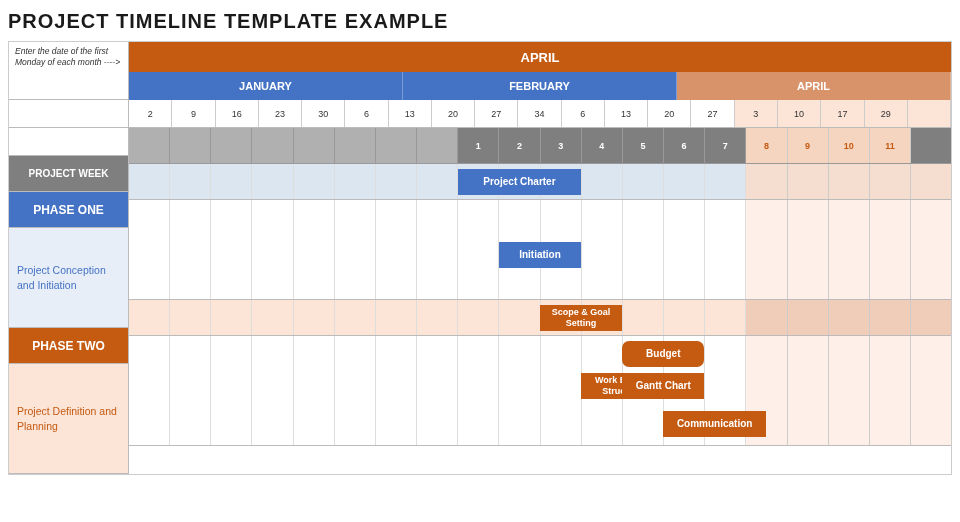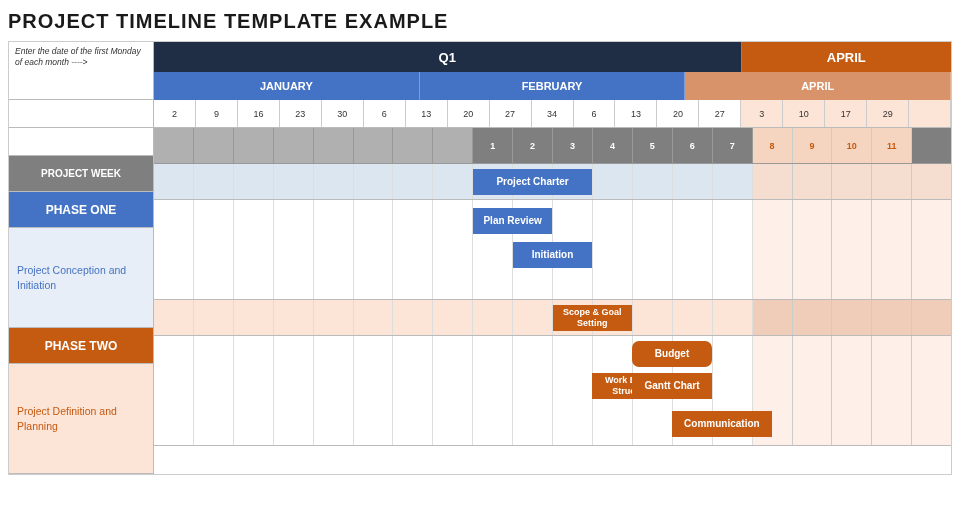--- a/index.html
+++ b/index.html
@@ -25,21 +25,21 @@
       text-transform: uppercase;
     }
 
     .timeline-wrapper {
       display: flex;
       border: 1px solid #ccc;
     }
 
     
     .left-labels {
-      width: 145px;
+      width: 120px;
       flex-shrink: 0;
       border-right: 1px solid #bbb;
     }
 
     .left-top-note {
       height: 58px;
       background: #fff;
       padding: 4px 6px;
       font-size: 8.5px;
       color: #333;
@@ -223,21 +223,20 @@
 
       <div class="sub-label-cell sub-label-cell-2">
         <span class="sub-label-text" style="color:#c55a11;">Project Definition and Planning</span>
       </div>
     </div>
 
     <div class="grid-area">
 
       <div class="header-q1">
 
-        <div class="q1-block" style="flex: 14;">Q1</div>
         <div class="april-block" style="flex: 5;">APRIL</div>
       </div>
 
       <div class="month-row">
         <div class="month-cell month-jan" style="flex:5;">JANUARY</div>
         <div class="month-cell month-feb" style="flex:5;">FEBRUARY</div>
         <div class="month-cell month-apr" style="flex:5;">APRIL</div>
       </div>
 
       <div class="week-numbers-row">
@@ -336,23 +335,20 @@
           <div style="flex:1;border-right:1px solid #ddd;"></div>
           <div style="flex:1;border-right:1px solid #ddd;"></div>
           <div style="flex:1;border-right:1px solid #ddd;"></div>
           <div style="flex:1;border-right:1px solid #ddd;"></div>
           <div style="flex:1;border-right:1px solid #ccc;background:#fef0e8;"></div>
           <div style="flex:1;border-right:1px solid #ccc;background:#fef0e8;"></div>
           <div style="flex:1;border-right:1px solid #ccc;background:#fef0e8;"></div>
           <div style="flex:1;border-right:1px solid #ccc;background:#fef0e8;"></div>
           <div style="flex:1;background:#fef0e8;"></div>
 
-          <div class="task-bar task-blue" style="left:calc(8/20*100%);top:8px;width:calc(2/20*100%);height:26px;font-size:10px;">
-            <span>Plan Review</span>
-          </div>
 
           <div class="task-bar task-blue" style="left:calc(9/20*100%);top:42px;width:calc(2/20*100%);height:26px;font-size:10px;">
             <span>Initiation</span>
           </div>
         </div>
 
         <div style="display:flex;height:36px;background:#fce4d6;border-bottom:1px solid #bbb;position:relative;">
           <div style="flex:1;border-right:1px solid #ddd;"></div>
           <div style="flex:1;border-right:1px solid #ddd;"></div>
           <div style="flex:1;border-right:1px solid #ddd;"></div>

